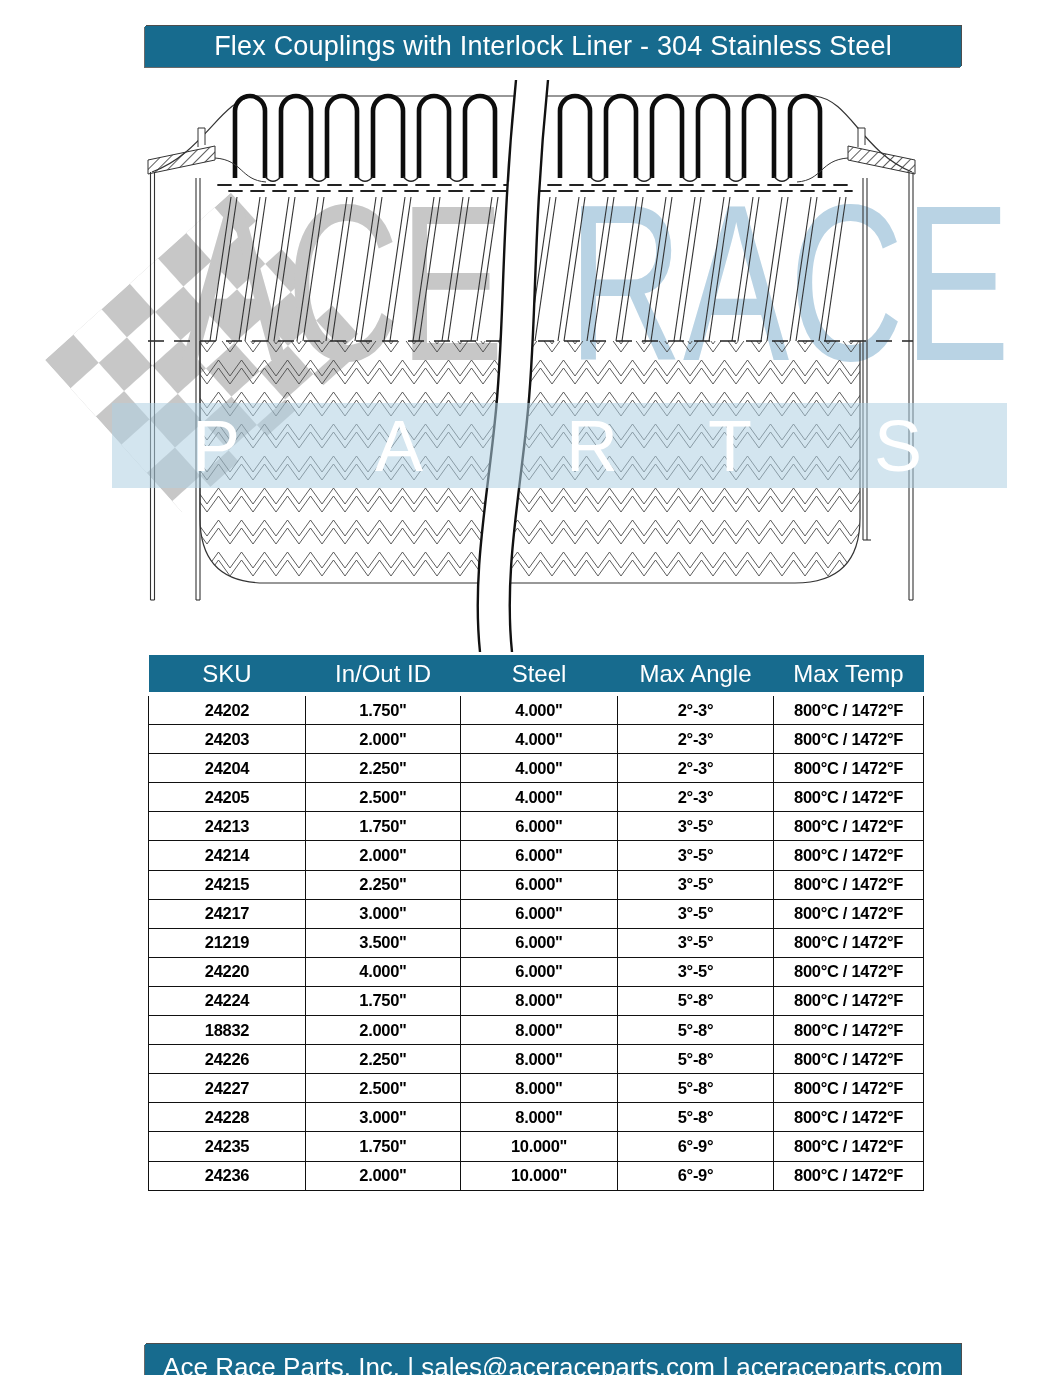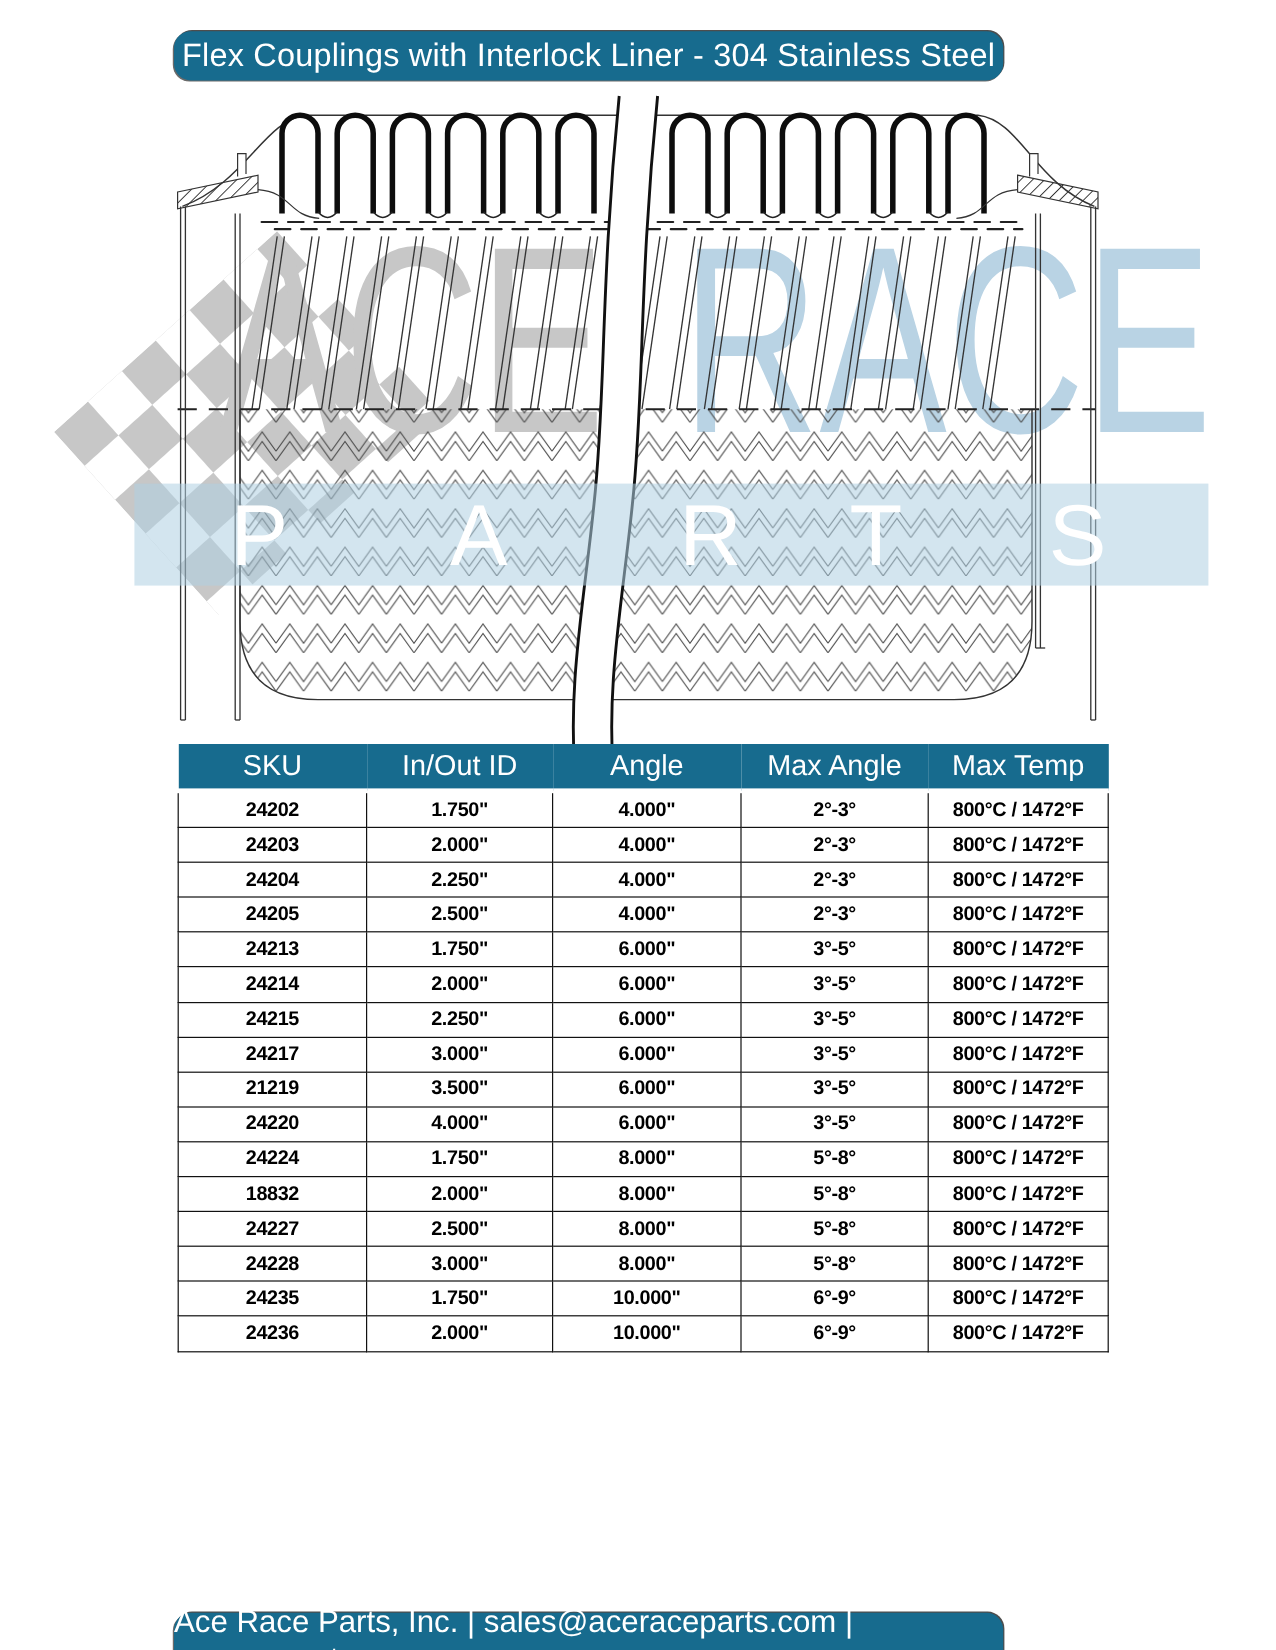--- a/index.html
+++ b/index.html
@@ -1,26 +1,26 @@
 <!DOCTYPE html>
 <html><head>
 <meta charset="utf-8">
 <style>
   html,body{margin:0;padding:0;background:#fff;}
   #page{position:relative;width:1063px;height:1375px;background:#fff;overflow:hidden;
         font-family:"Liberation Sans",sans-serif;}
-  .bar{position:absolute;left:145px;width:691px;background:#176b8e;color:#fff;
+  .bar{position:absolute;left:145px;width:816px;background:#176b8e;color:#fff;
        display:flex;align-items:center;justify-content:center;
-       box-shadow:1px -1px 0 #4d4d4d,-1px 1px 0 #6a6a6a;border-radius:14px;}
+       box-shadow:1px -1px 0 #4d4d4d,-1px 1px 0 #6a6a6a;}
   #title-bar{top:26px;height:41px;font-size:27px;letter-spacing:.2px;}
   #footer-bar{top:1344px;height:46px;font-size:26px;}
   #drawing-svg{position:absolute;left:0;top:0;z-index:0;}
   .z2{z-index:2;}
   
-  #spec-table{position:absolute;left:148px;top:620px;width:775px;border-collapse:collapse;
+  #spec-table{position:absolute;left:148px;top:655px;width:775px;border-collapse:collapse;
               table-layout:fixed;z-index:2;}
   #spec-table th{background:#176b8e;color:#fff;font-weight:400;font-size:24px;height:37px;
                  border:none;border-bottom:4px solid #fff;padding:0;}
   #spec-table td{border:1.6px solid #111;height:28.1px;text-align:center;vertical-align:middle;
                  font-size:16.5px;font-weight:700;color:#000;letter-spacing:-.3px;padding:0;
                  background:#fff;}
 </style>
 </head>
 <body>
 
@@ -175,21 +175,21 @@
       <col style="width:157px">
         <col style="width:155px">
         <col style="width:157px">
       <col style="width:156px">
         <col style="width:150px">
     </colgroup>
     <thead>
       <tr>
         <th>SKU</th>
         <th>In/Out ID</th>
-        <th>Angle</th>
+        <th>Steel</th>
         <th>Max Angle</th>
         <th>Max Temp</th>
       </tr>
     </thead>
     <tbody>
         <tr>
           <td>24202</td>
           <td>1.750"</td>
           <td>4.000"</td>
           <td>2°-3°</td>
@@ -266,20 +266,27 @@
           <td>800°C / 1472°F</td>
         </tr>
         <tr>
           <td>18832</td>
           <td>2.000"</td>
           <td>8.000"</td>
           <td>5°-8°</td>
           <td>800°C / 1472°F</td>
         </tr>
         <tr>
+          <td>24226</td>
+          <td>2.250"</td>
+          <td>8.000"</td>
+          <td>5°-8°</td>
+          <td>800°C / 1472°F</td>
+        </tr>
+        <tr>
           <td>24227</td>
           <td>2.500"</td>
           <td>8.000"</td>
           <td>5°-8°</td>
           <td>800°C / 1472°F</td>
         </tr>
         <tr>
           <td>24228</td>
           <td>3.000"</td>
           <td>8.000"</td>

